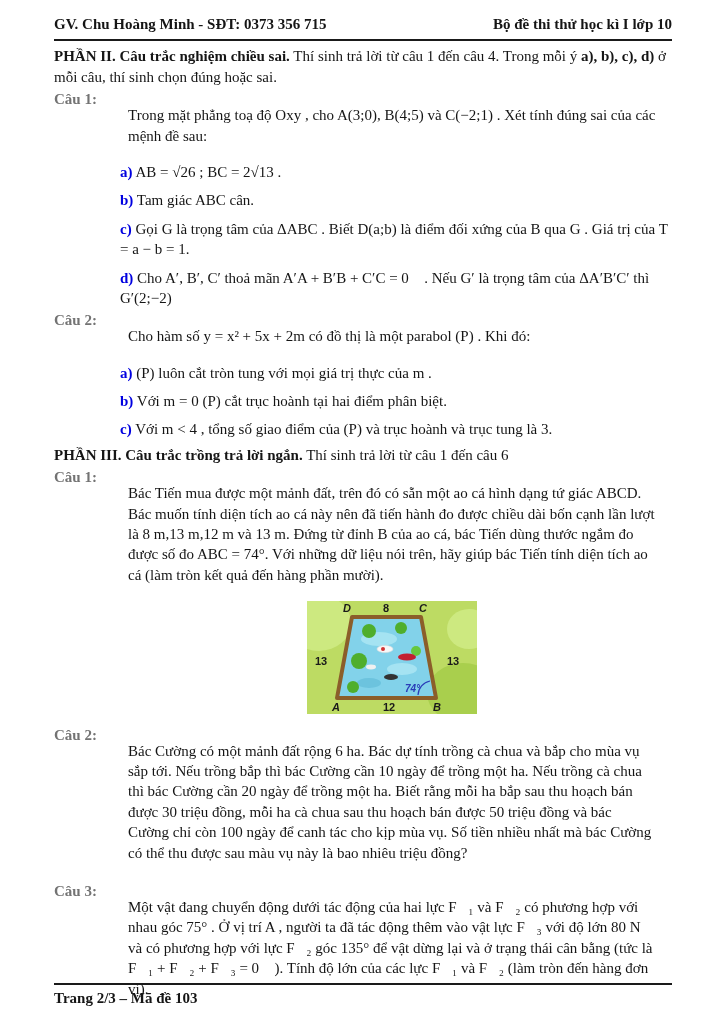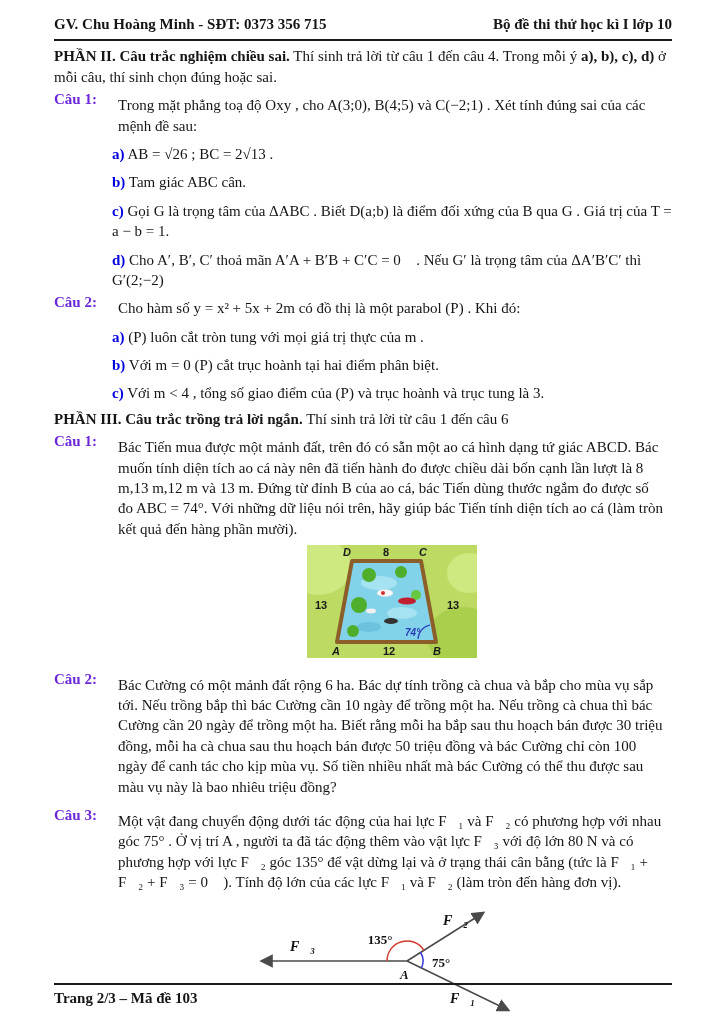--- a/index.html
+++ b/index.html
@@ -8,24 +8,24 @@
     font-family:"Liberation Serif","DejaVu Serif",serif;
     font-size:15px; line-height:1.36; color:#151515; overflow:hidden;
     margin:0 auto;
   }
   .content { position:absolute; top:14px; left:54px; width:618px; }
   .header { display:flex; justify-content:space-between; font-weight:bold;
             padding-bottom:5px; border-bottom:2.5px solid #1a1a1a; }
   .part-heading { margin:5px 0 1px 0; }
   .part-heading b { font-weight:bold; }
   .q-row { display:flex; margin-top:2px; }
-  .q-label { width:58px; flex:none; font-weight:bold; color:#6d28d9; }
+  .q-label { width:58px; flex:none; font-weight:bold; color:#737373; }
   .q-body { flex:1; }
-  .q-intro { margin:6px; }
-  .sub { margin:8px 0 0 0; }
+  .q-intro { margin:16px; }
+  .sub { margin:8px 0 0 8px; }
   .sub-label { color:#0000e0; font-weight:bold; }
   .fig { text-align:center; margin:5px 0 3px 0; }
   .footer { position:absolute; left:54px; width:618px; bottom:16px;
             border-top:2.5px solid #1a1a1a; padding-top:3px;
             text-align:left; font-weight:bold; }
   svg text { font-family:"Liberation Sans","DejaVu Sans",sans-serif; }
   svg .serif-lbl { font-family:"Liberation Serif","DejaVu Serif",serif; }
 </style>
 </head>
 <body>

